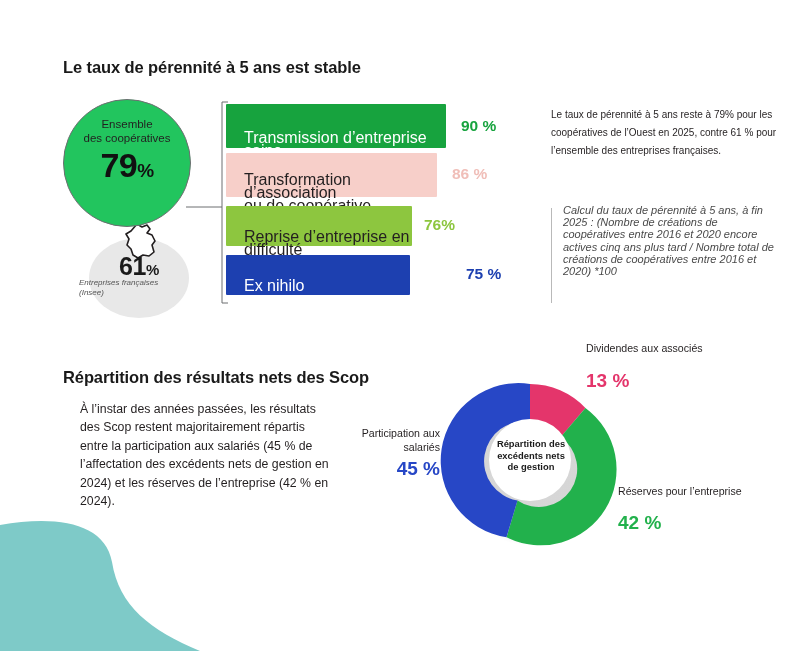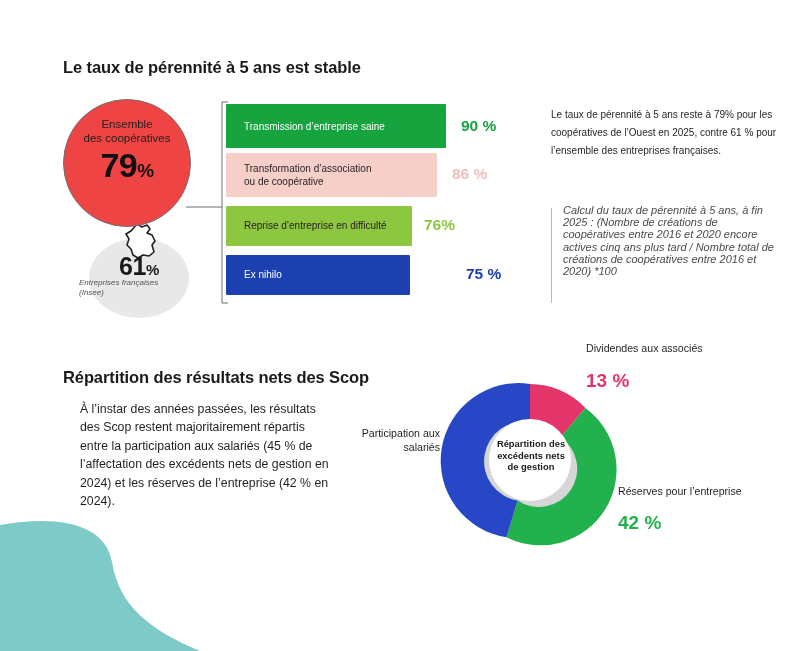--- a/index.html
+++ b/index.html
@@ -15,21 +15,21 @@
   
   .h-title{
     position:absolute;font-size:16.5px;font-weight:bold;letter-spacing:-0.1px;
     color:#1a1a1a;white-space:nowrap;
   }
   #title1{left:63px;top:58px;}
   #title2{left:63px;top:368px;}
 
   .circle-main{
     position:absolute;left:63px;top:99px;width:126px;height:126px;border-radius:50%;
-    border:1px solid #6d6e71;background:#ef4444;z-index:3;
+    border:1px solid #6d6e71;background:#22c55e;z-index:3;
   }
   .circle-main .cm-l1{
     position:absolute;left:0;right:0;top:17px;text-align:center;font-size:11.5px;color:#231f20;line-height:14px;
   }
   .circle-main .cm-val{
     position:absolute;left:0;right:0;top:46px;text-align:center;
     font-size:34px;font-weight:bold;color:#111;line-height:38px;letter-spacing:-0.5px;
   }
   .circle-main .cm-val .pc{font-size:19px;font-weight:bold;}
 
@@ -47,21 +47,21 @@
     position:absolute;left:79px;top:278px;width:120px;text-align:left;
     font-size:8px;font-style:italic;color:#555;line-height:10px;z-index:3;
   }
 
   
   .connector{position:absolute;left:186px;top:95px;width:42px;height:215px;z-index:2;}
 
   
   .bar{position:absolute;border-radius:1px;}
   .bar-label{
-    position:absolute;font-size:10px;line-height:13px;color:#ffffff;
+    position:absolute;font-size:16px;line-height:13px;color:#ffffff;margin-top:11px;
   }
   .bar-label.dark{color:#231f20;}
   .bar-value{
     position:absolute;font-size:15.5px;font-weight:bold;white-space:nowrap;
   }
 
   
   .side-text{
     position:absolute;left:551px;top:106px;width:226px;
     font-size:10px;line-height:18.2px;color:#231f20;
@@ -180,14 +180,15 @@
   <div class="cb-label" style="left:586px;top:342px;">Dividendes aux associés</div>
   <div class="cb-value" style="left:586px;top:370px;color:#e4356b;">13 %</div>
 
   <div class="cb-label" style="left:618px;top:485px;">Réserves pour l’entreprise</div>
   <div class="cb-value" style="left:618px;top:512px;color:#22b14c;">42 %</div>
 
   <div class="cb-label ta-r" style="left:322px;top:427px;width:118px;">
     <span>Participation aux</span><br>
     <span>salariés</span>
   </div>
+  <div class="cb-value ta-r" style="left:322px;top:458px;width:118px;color:#2747c6;">45 %</div>
 
 </div>
 
 </body></html>

